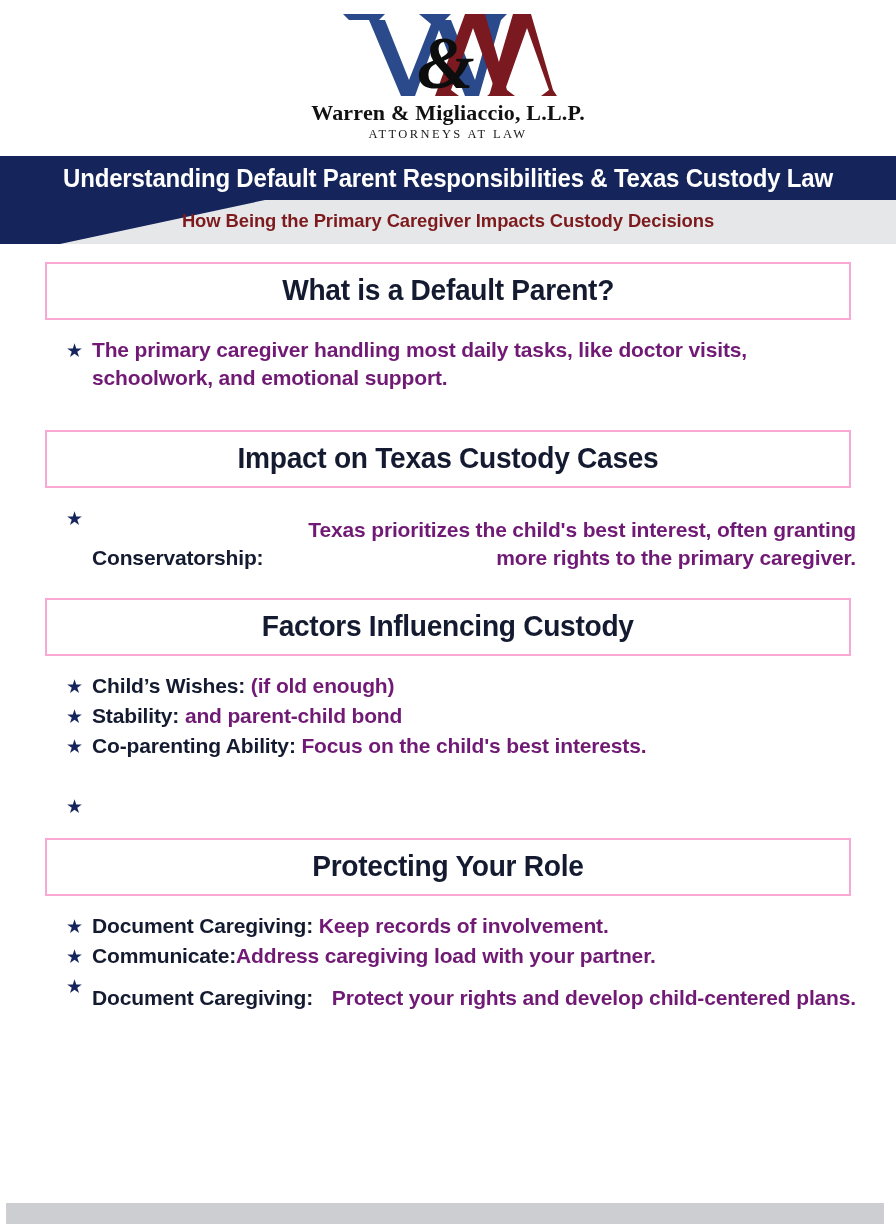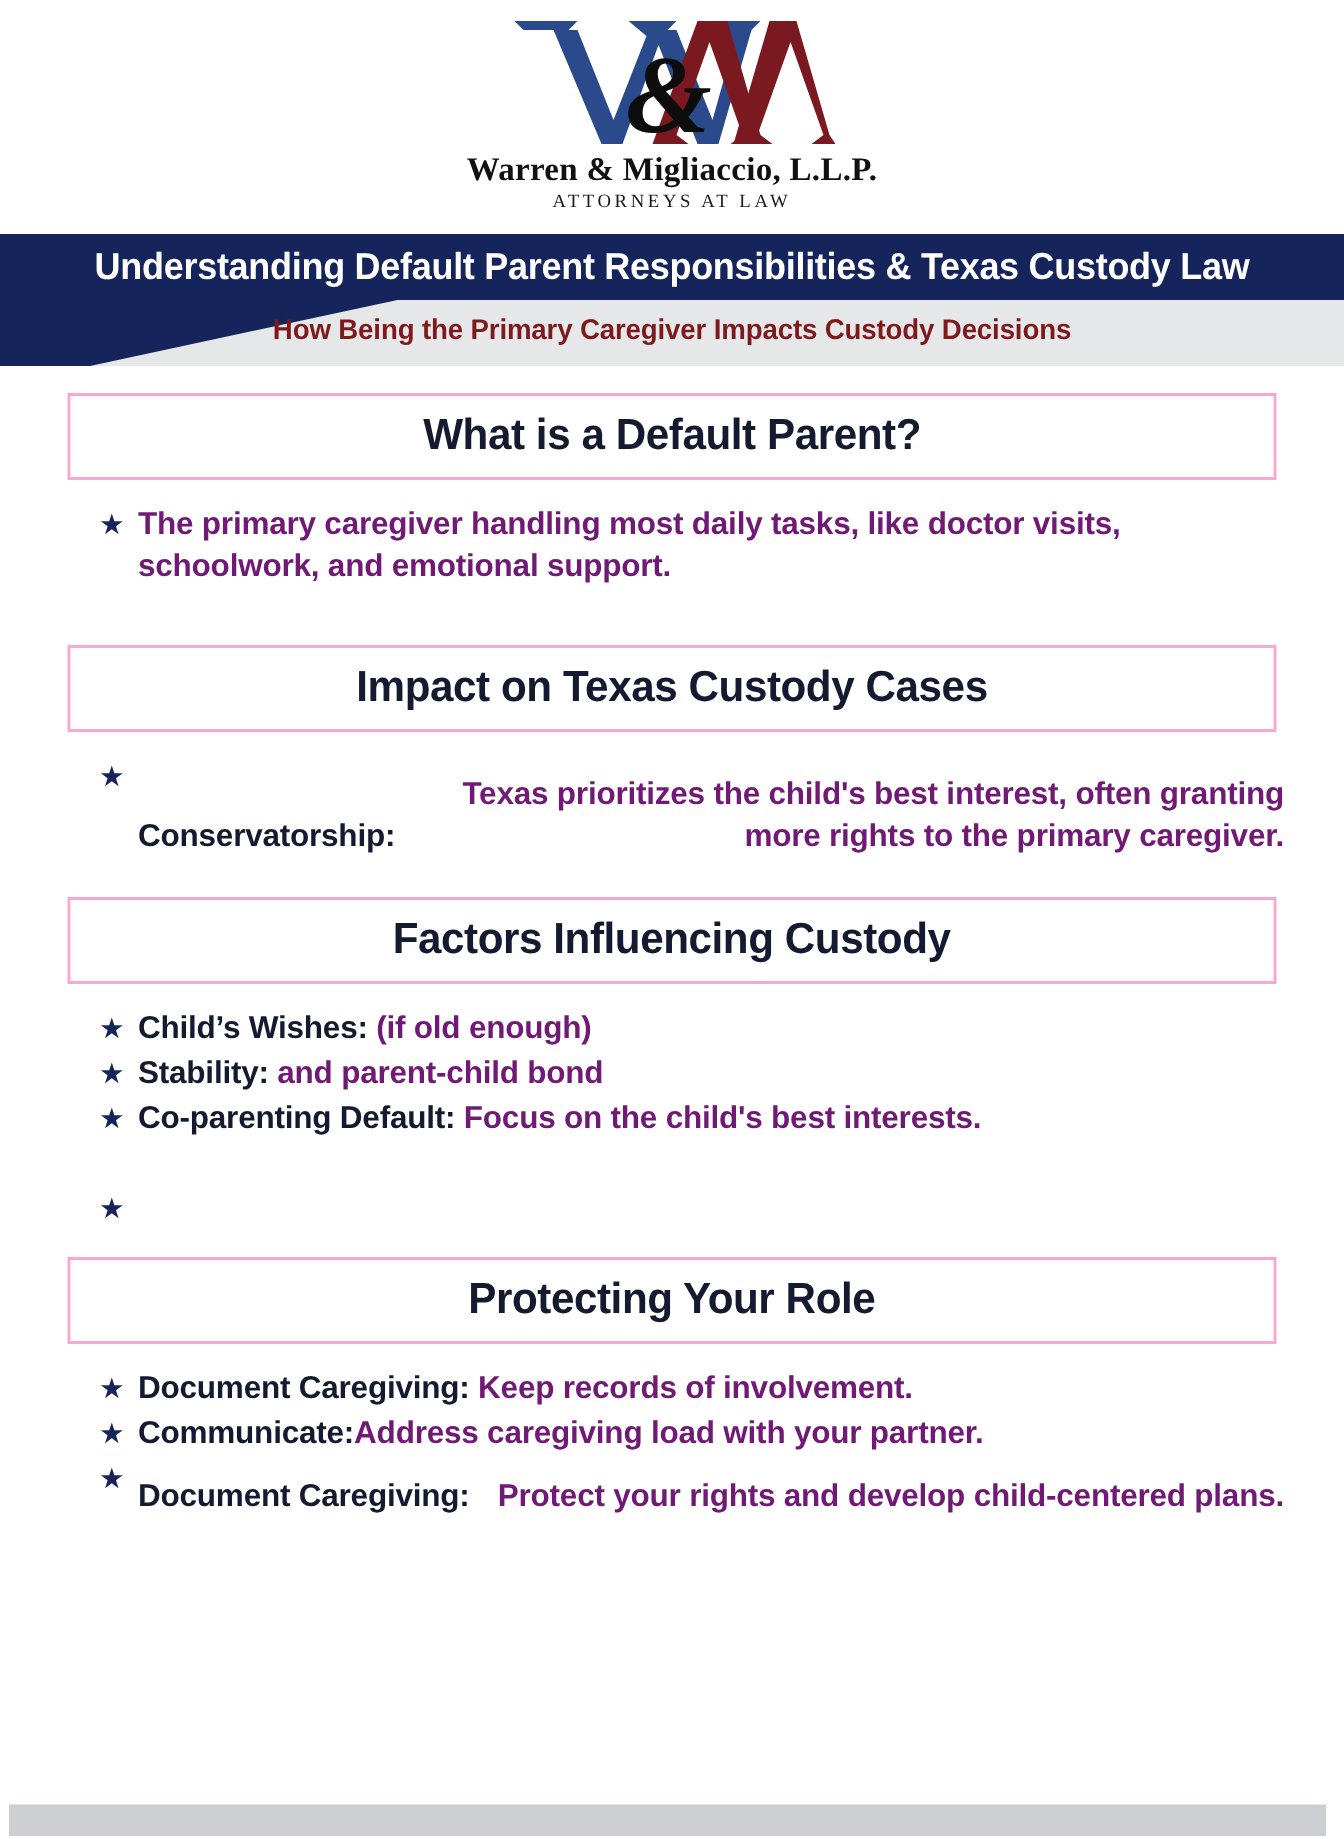--- a/index.html
+++ b/index.html
@@ -272,21 +272,21 @@
       <li class="bullet tight">
         <span class="bullet-star">★</span>
         <span class="bullet-text oneline"><span class="bullet-label">Child’s Wishes:</span> <span class="bullet-desc">(if old enough)</span></span>
       </li>
       <li class="bullet tight">
         <span class="bullet-star">★</span>
         <span class="bullet-text oneline"><span class="bullet-label">Stability:</span> <span class="bullet-desc">and parent-child bond</span></span>
       </li>
       <li class="bullet tight">
         <span class="bullet-star">★</span>
-        <span class="bullet-text oneline"><span class="bullet-label">Co-parenting Default:</span> <span class="bullet-desc">Focus on the child's best interests.</span></span>
+        <span class="bullet-text oneline"><span class="bullet-label">Co-parenting Ability:</span> <span class="bullet-desc">Focus on the child's best interests.</span></span>
       </li>
     </ul>
   </div>
 
   <div class="gap-d"></div>
   <div class="section">
     <ul class="bullets">
       <li class="bullet">
         <span class="bullet-star">★</span>
       </li>

